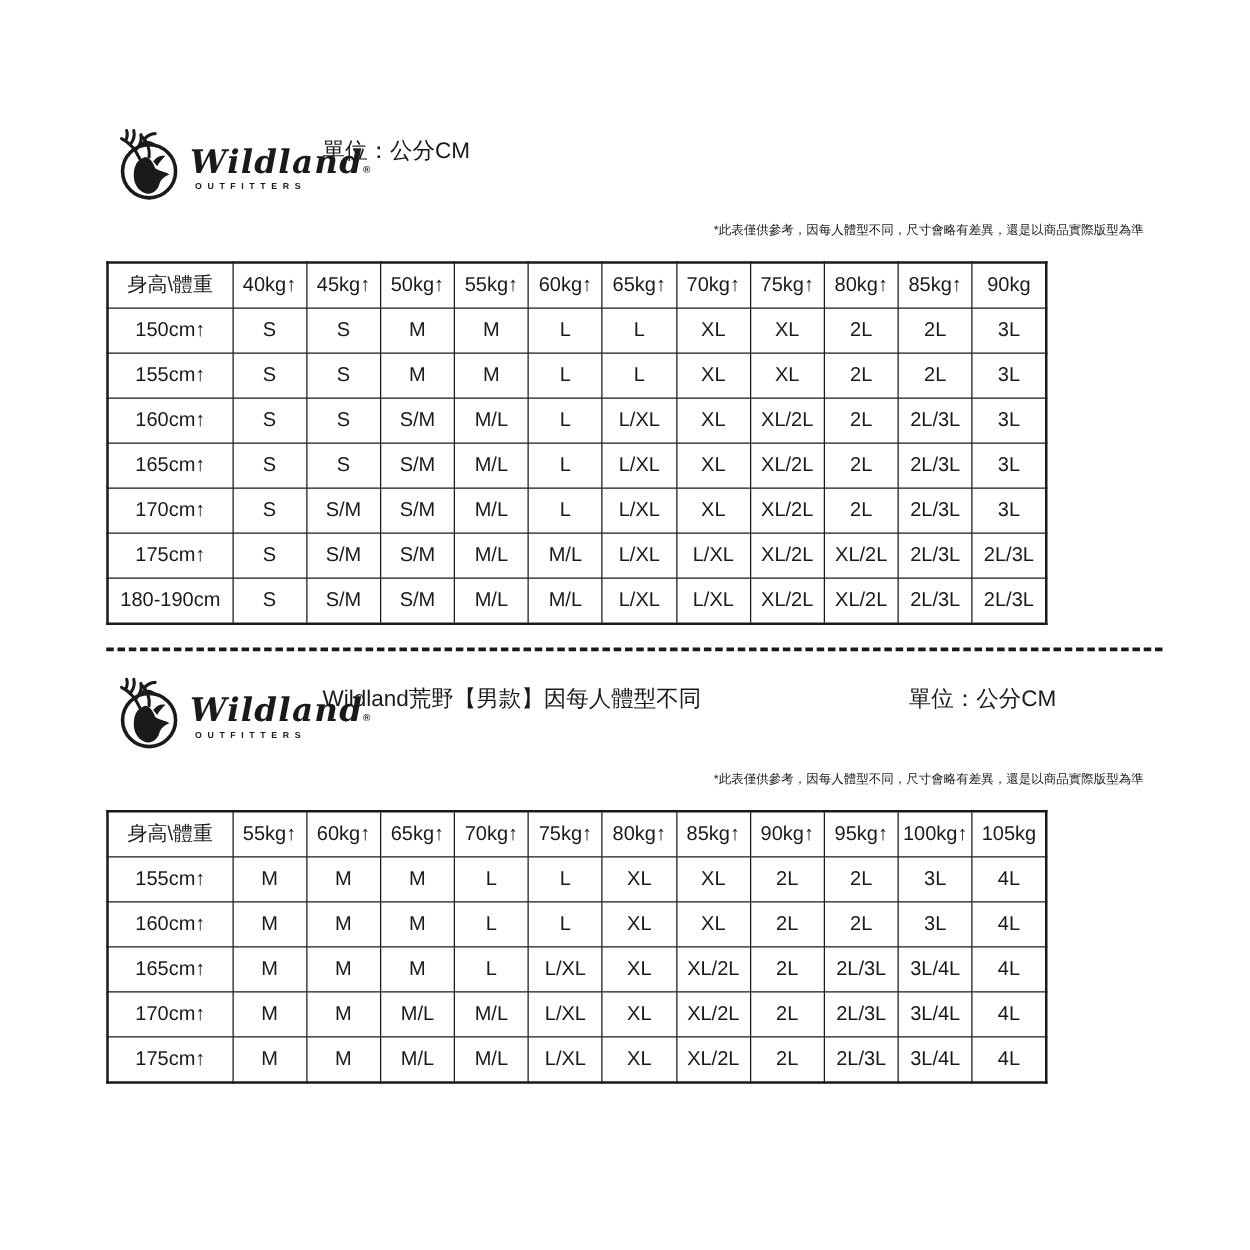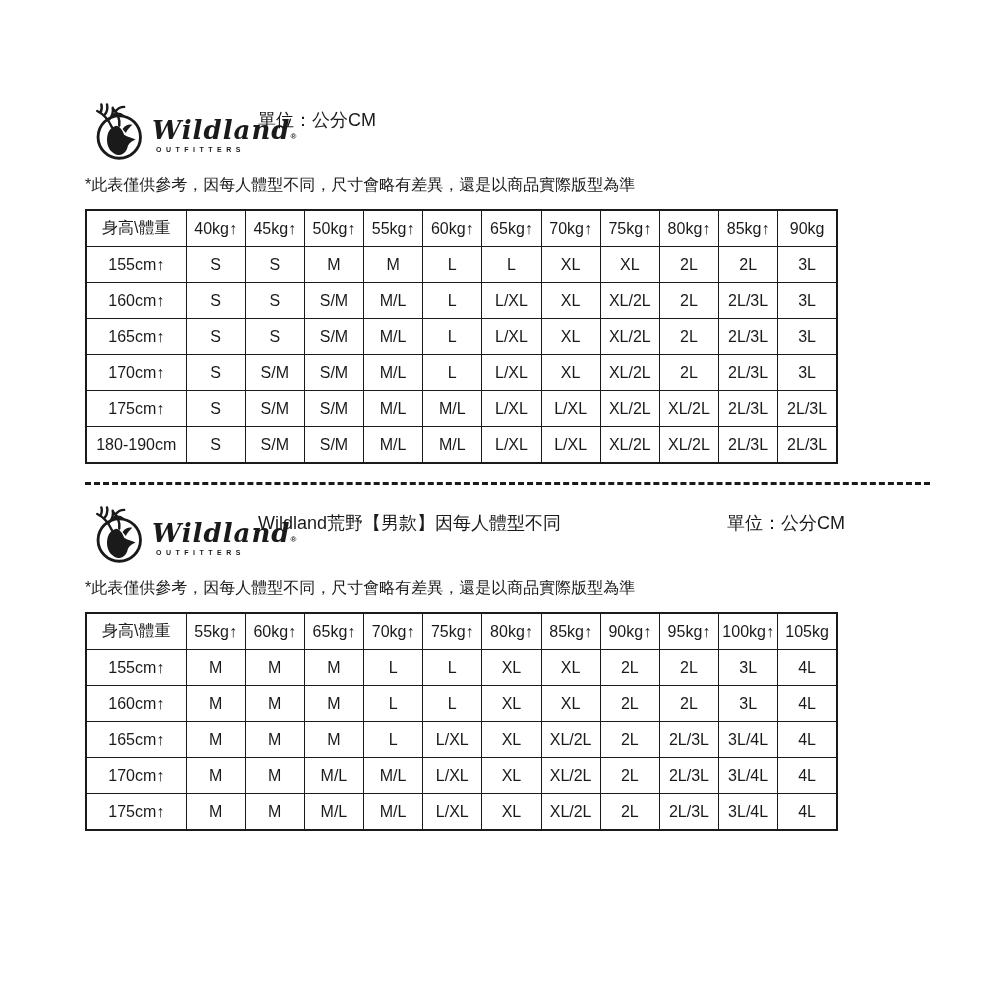--- a/index.html
+++ b/index.html
@@ -24,21 +24,21 @@
   }
   .registered { font-size: 8px; font-family: "Liberation Sans", sans-serif; font-style: normal; vertical-align: baseline; }
   .brand-sub {
     font-size: 7px; font-weight: bold; letter-spacing: 4.5px;
     margin-top: 3px; padding-left: 4px;
     font-family: "Liberation Sans", sans-serif; font-style: normal;
   }
   .section-title { flex: 1 1 auto; font-size: 18px; padding-top: 6px; white-space: nowrap; }
   .section-unit { flex: none; font-size: 18px; padding-top: 6px; padding-right: 70px; white-space: nowrap; }
 
-  .disclaimer { text-align: left; font-size: 16px; margin-top: 9px; line-height: 20px; }
+  .disclaimer { text-align: right; font-size: 10px; margin-top: 9px; line-height: 20px; }
 
   table.size-table {
     border-collapse: collapse;
     width: 753px;
     margin-top: 14px;
     table-layout: fixed;
     border: 2px solid #1a1a1a;
   }
   table.size-table th, table.size-table td {
     border: 1.5px solid #1a1a1a;
@@ -107,20 +107,34 @@
             <th>60kg↑</th>
             <th>65kg↑</th>
             <th>70kg↑</th>
             <th>75kg↑</th>
             <th>80kg↑</th>
             <th>85kg↑</th>
             <th>90kg</th>
           </tr>
         </thead>
         <tbody>
+          <tr>
+            <th>150cm↑</th>
+            <td>S</td>
+            <td>S</td>
+            <td>M</td>
+            <td>M</td>
+            <td>L</td>
+            <td>L</td>
+            <td>XL</td>
+            <td>XL</td>
+            <td>2L</td>
+            <td>2L</td>
+            <td>3L</td>
+          </tr>
           <tr>
             <th>155cm↑</th>
             <td>S</td>
             <td>S</td>
             <td>M</td>
             <td>M</td>
             <td>L</td>
             <td>L</td>
             <td>XL</td>
             <td>XL</td>

